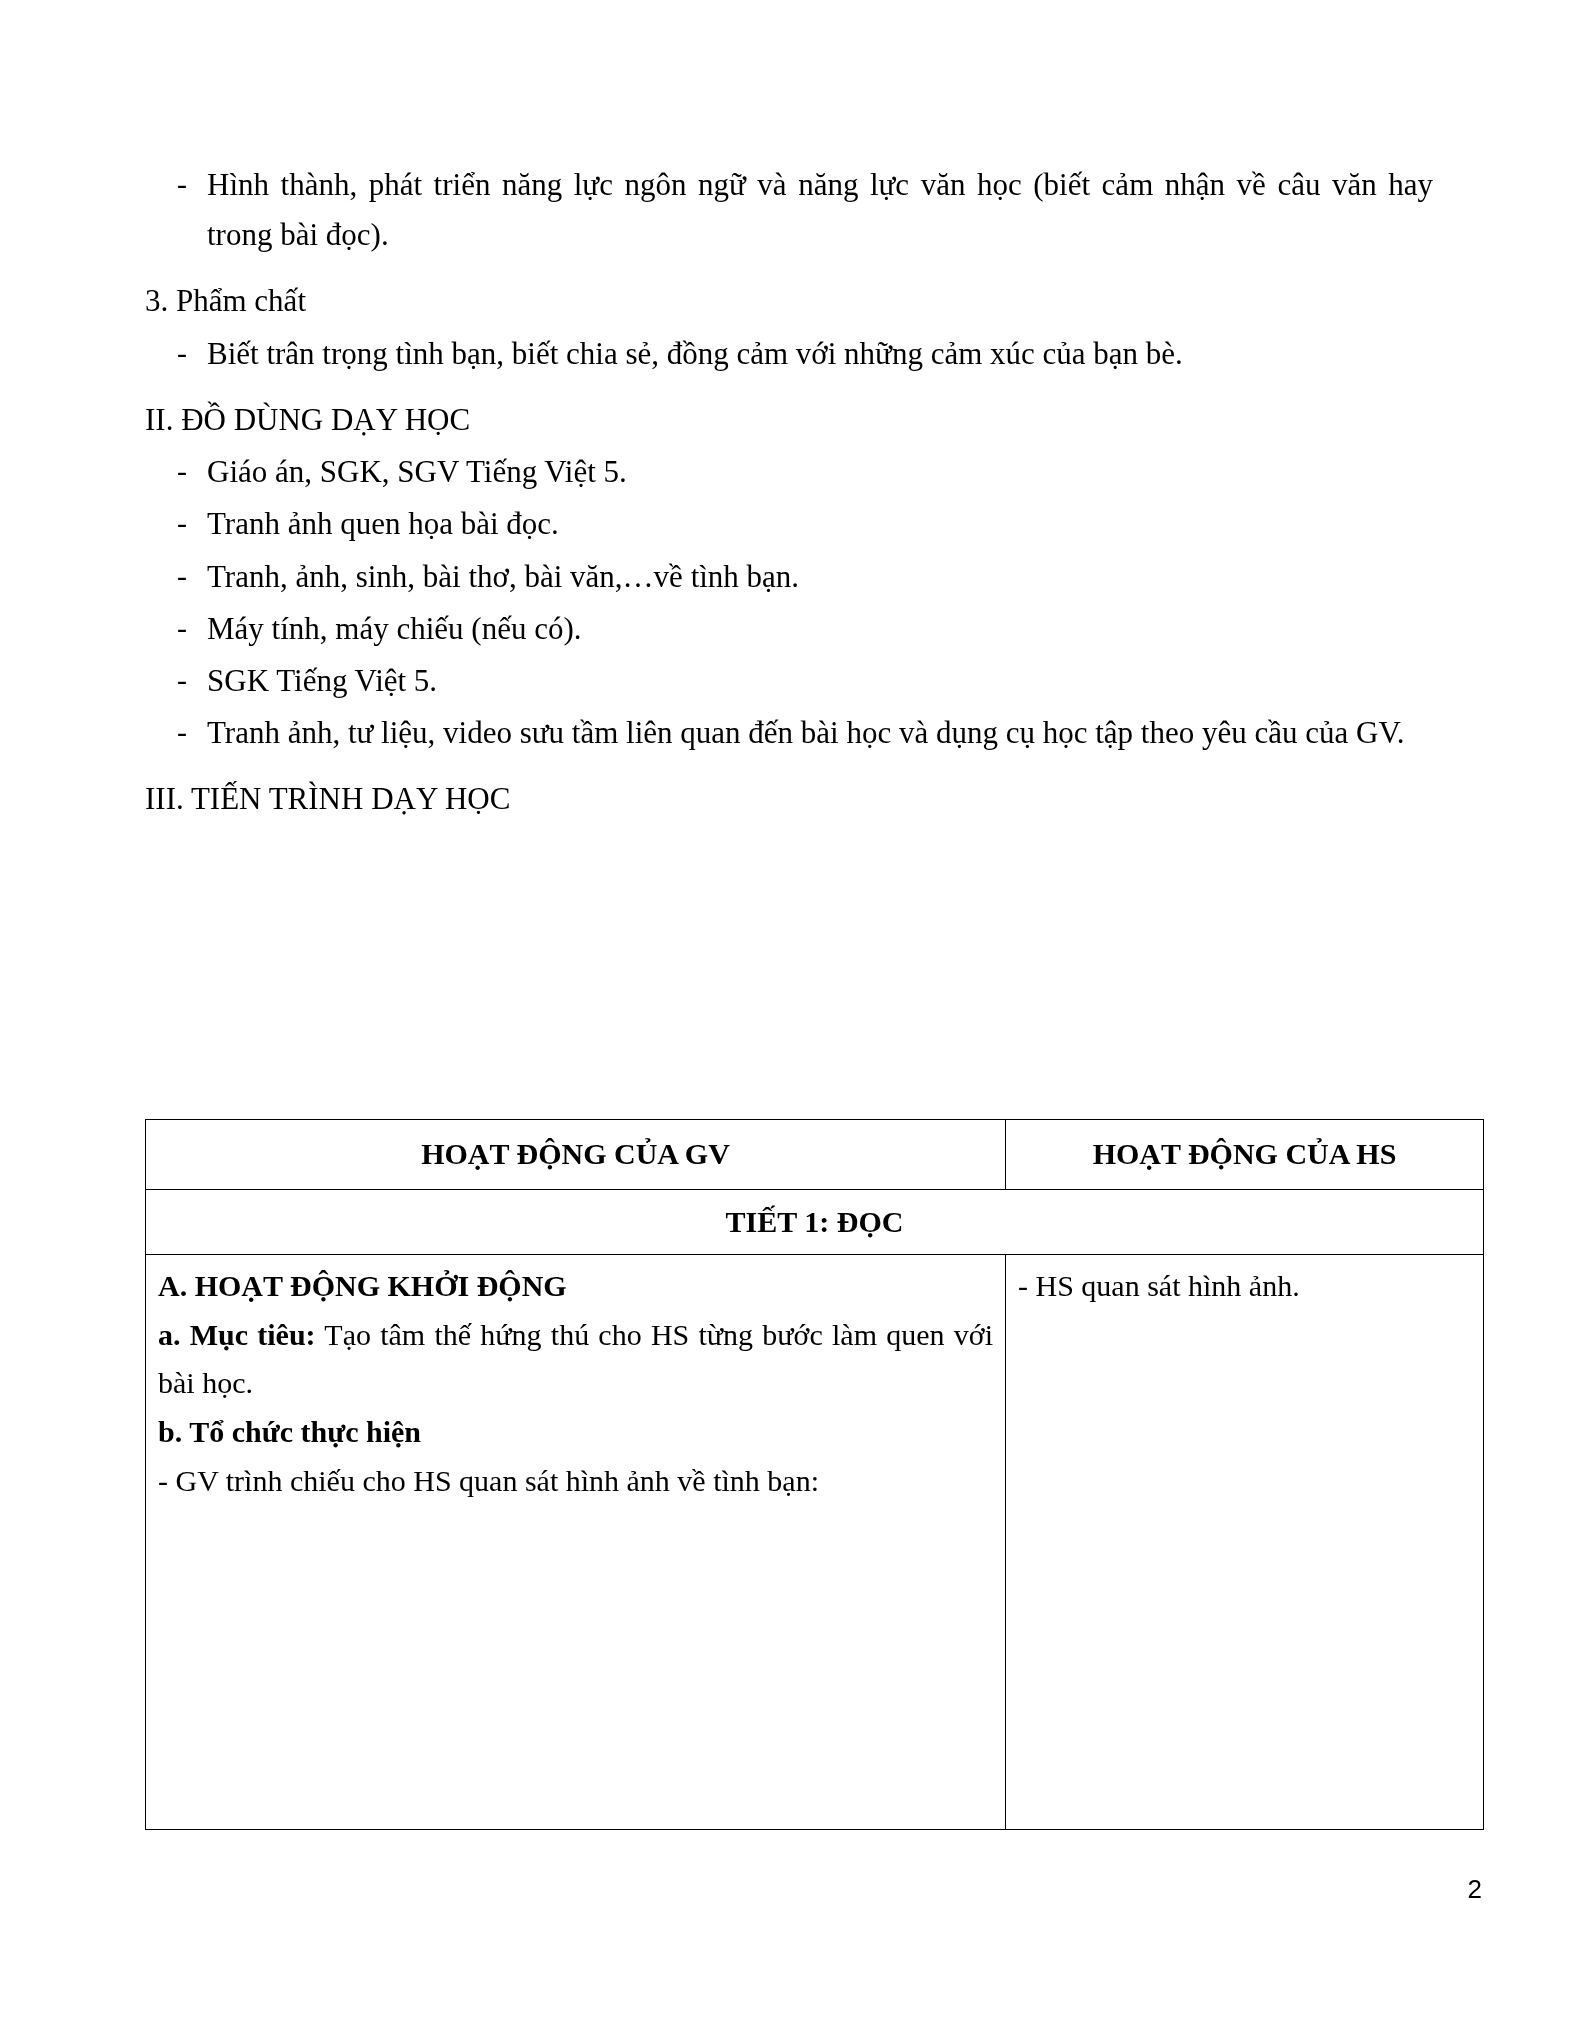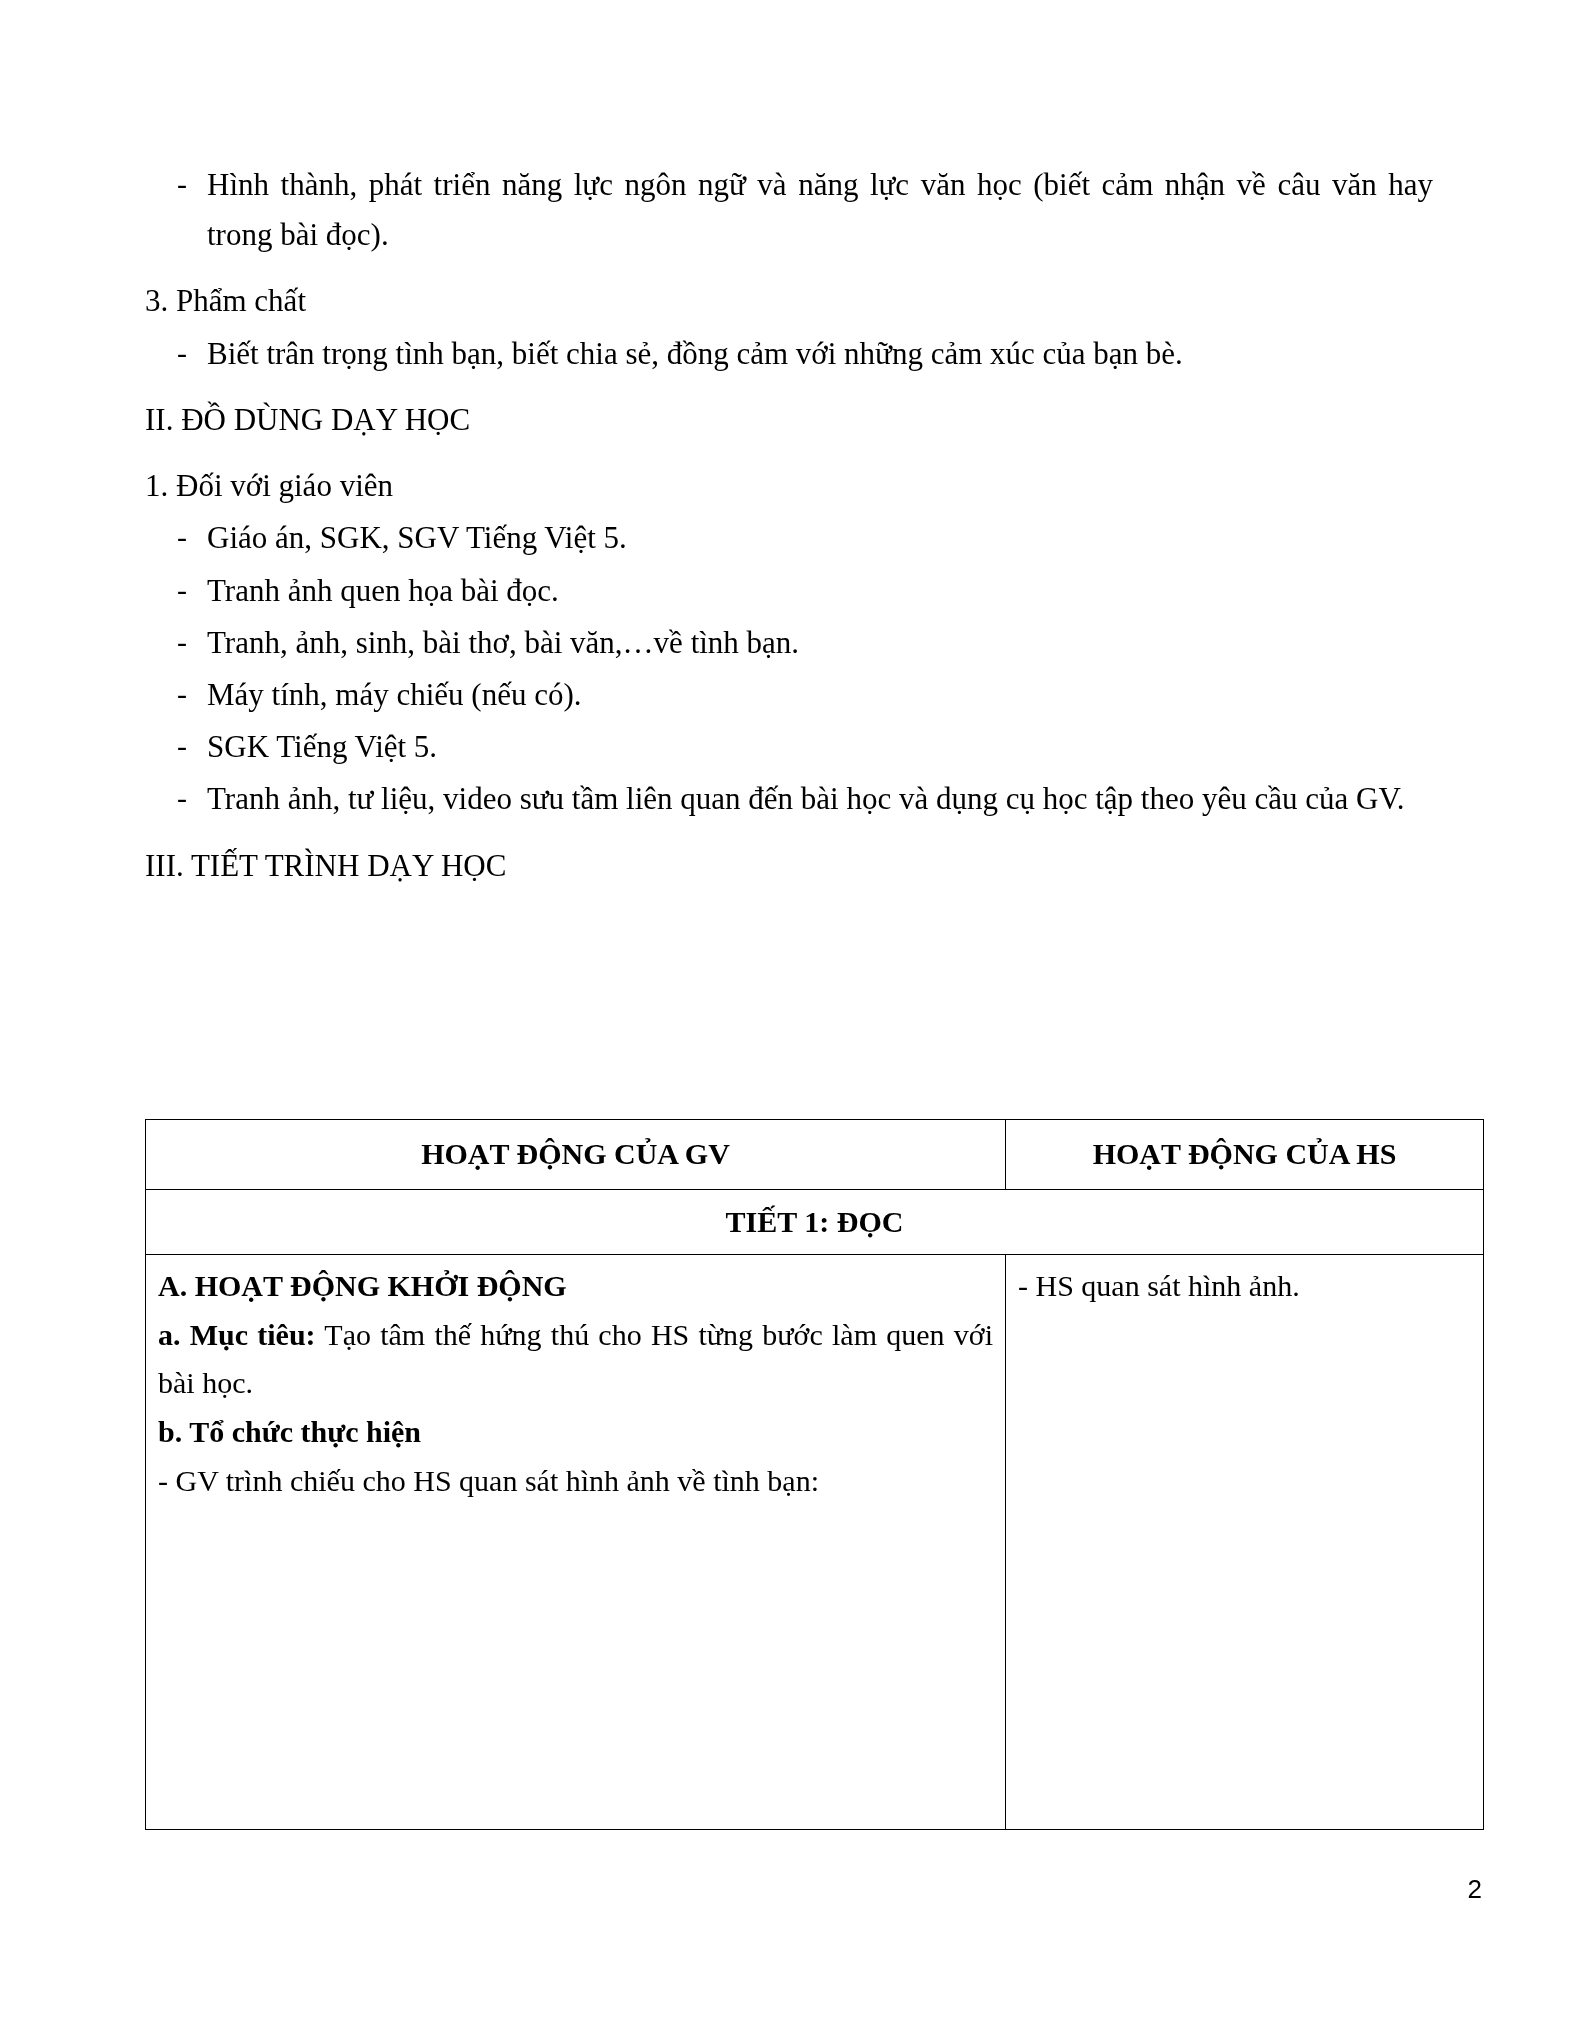--- a/index.html
+++ b/index.html
@@ -127,21 +127,20 @@
 
     <div class="heading">3. Phẩm chất</div>
 
     <div class="bullet-row">
       <span class="dash">-</span>
       <span class="btext">Biết trân trọng tình bạn, biết chia sẻ, đồng cảm với những cảm xúc của bạn bè.</span>
     </div>
 
     <div class="heading section">II. ĐỒ DÙNG DẠY HỌC</div>
 
-    <div class="heading">1. Đối với giáo viên</div>
 
     <div class="bullet-row">
       <span class="dash">-</span>
       <span class="btext">Giáo án, SGK, SGV Tiếng Việt 5.</span>
     </div>
     <div class="bullet-row">
       <span class="dash">-</span>
       <span class="btext">Tranh ảnh quen họa bài đọc.</span>
     </div>
     <div class="bullet-row">
@@ -156,21 +155,21 @@
 
     <div class="bullet-row">
       <span class="dash">-</span>
       <span class="btext">SGK Tiếng Việt 5.</span>
     </div>
     <div class="bullet-row">
       <span class="dash">-</span>
       <span class="btext">Tranh ảnh, tư liệu, video sưu tầm liên quan đến bài học và dụng cụ học tập theo yêu cầu của GV.</span>
     </div>
 
-    <div class="heading section">III. TIẾT TRÌNH DẠY HỌC</div>
+    <div class="heading section">III. TIẾN TRÌNH DẠY HỌC</div>
 
   </div>
 
   <div class="tbl-wrap">
     <table class="lesson">
       <tbody>
         <tr>
           <td class="col-gv th-cell">HOẠT ĐỘNG CỦA GV</td>
           <td class="col-hs th-cell">HOẠT ĐỘNG CỦA HS</td>
         </tr>

